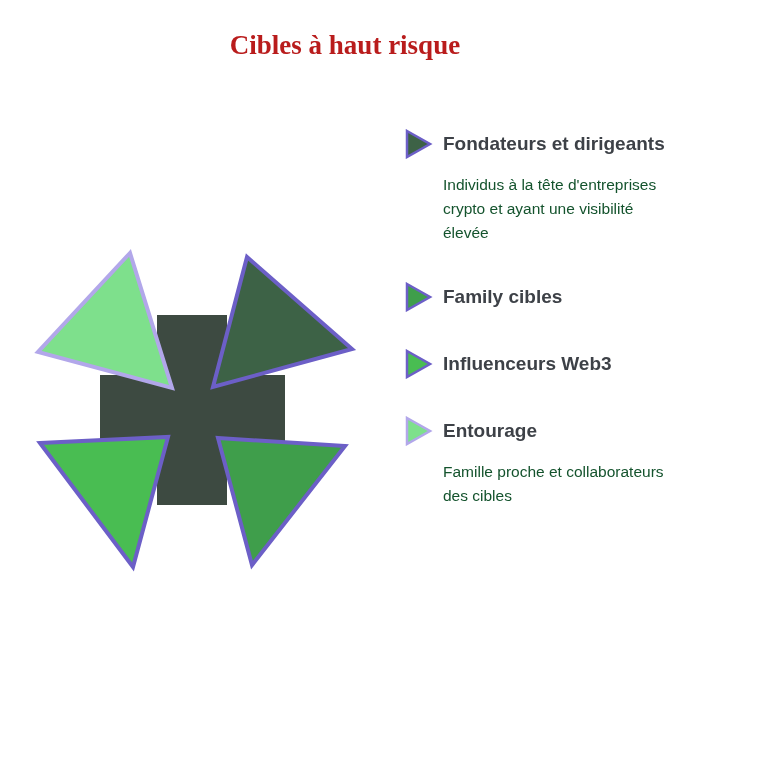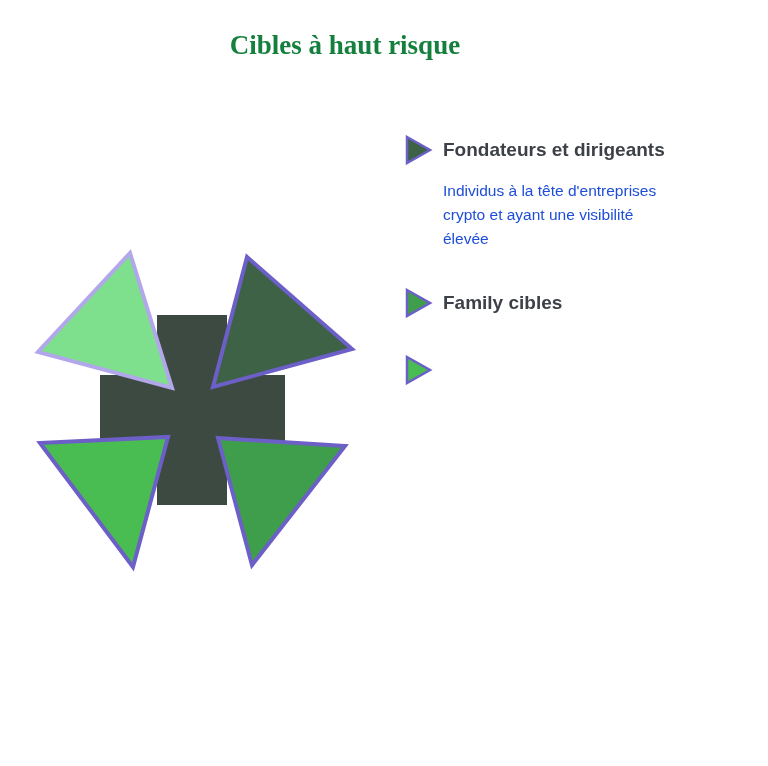--- a/index.html
+++ b/index.html
@@ -14,33 +14,33 @@
   }
   .title {
     position: absolute;
     top: 30px;
     left: 0;
     width: 690px;
     text-align: center;
     font-family: "Liberation Serif", "DejaVu Serif", serif;
     font-weight: 700;
     font-size: 27px;
-    color: #15803d;
+    color: #b91c1c;
   }
   .graphic {
     position: absolute;
     left: 30px;
     top: 243px;
     width: 330px;
     height: 335px;
   }
   .items {
     position: absolute;
     left: 405px;
-    top: 135px;
+    top: 129px;
     width: 300px;
   }
   .item { margin-bottom: 37px; }
   .item-head {
     display: flex;
     align-items: center;
     gap: 10px;
     height: 30px;
   }
   .tri-icon { width: 28px; height: 30px; flex: 0 0 28px; }
@@ -48,21 +48,21 @@
     font-weight: 700;
     font-size: 19px;
     color: #3d4147;
   }
   .item-desc {
     margin-top: 14px;
     margin-left: 38px;
     width: 240px;
     font-size: 15.5px;
     line-height: 24px;
-    color: #1d4ed8;
+    color: #14532d;
   }
 </style>
 </head>
 <body>
 
 <div class="page">
 
   <h1 class="title">Cibles à haut risque</h1>
 
   <svg class="graphic" viewBox="0 0 330 335" xmlns="http://www.w3.org/2000/svg">
@@ -92,20 +92,28 @@
         </svg>
         <span class="item-label">Family cibles</span>
       </div>
     </div>
 
     <div class="item">
       <div class="item-head">
         <svg class="tri-icon" viewBox="0 0 28 30">
           <polygon points="2,2 25,15 2,28" stroke-width="2.5" fill="#49bd52" stroke="#6c5fc7"></polygon>
         </svg>
+        <span class="item-label">Influenceurs Web3</span>
       </div>
     </div>
 
     <div class="item">
+      <div class="item-head">
+        <svg class="tri-icon" viewBox="0 0 28 30">
+          <polygon points="2,2 25,15 2,28" stroke-width="2.5" fill="#7ee08c" stroke="#b2a7ea"></polygon>
+        </svg>
+        <span class="item-label">Entourage</span>
+      </div>
+      <p class="item-desc">Famille proche et collaborateurs des cibles</p>
     </div>
 
   </div>
 </div>
 
 </body></html>

